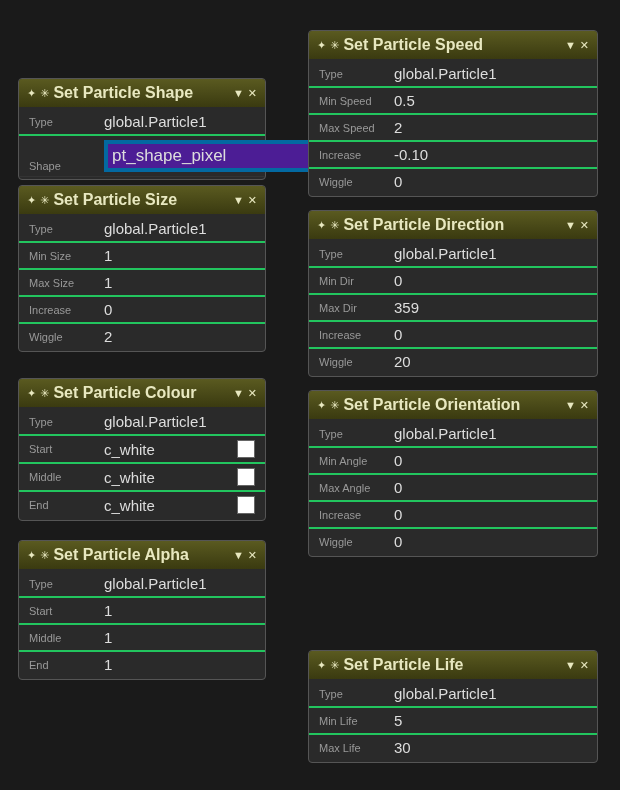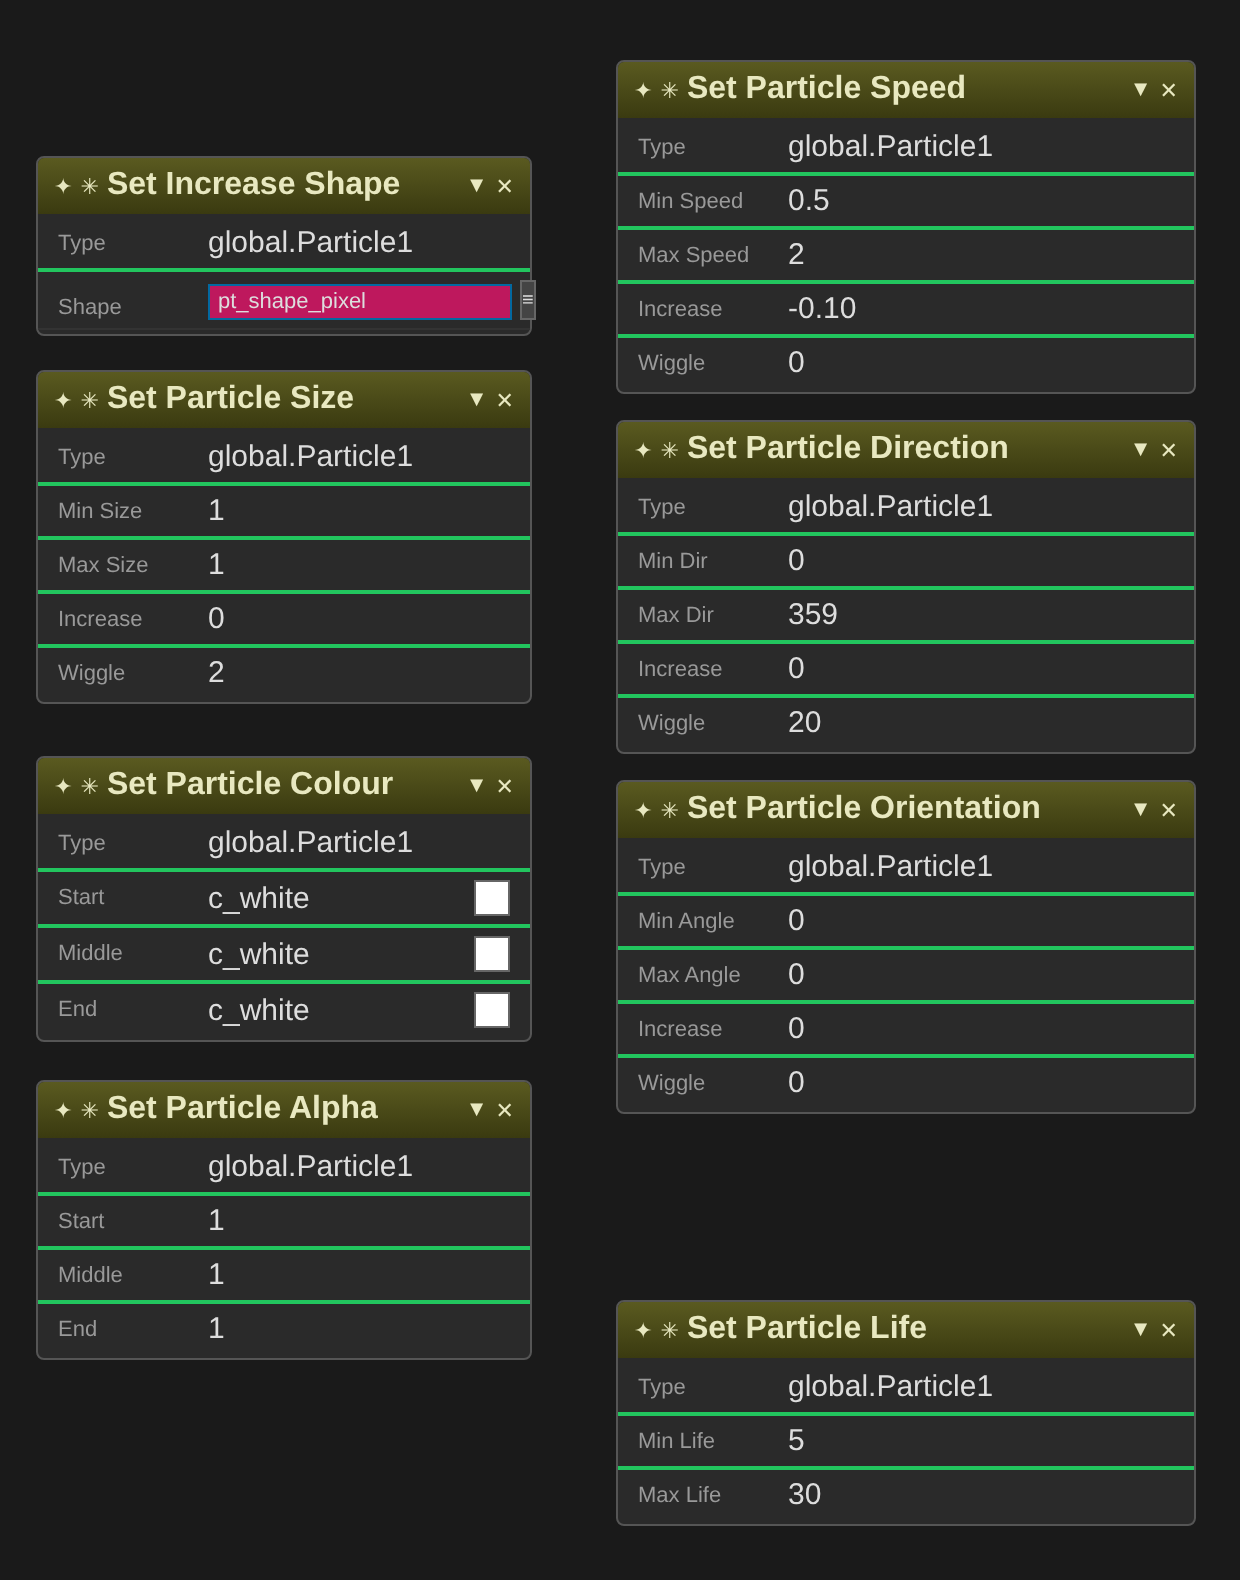--- a/index.html
+++ b/index.html
@@ -124,37 +124,37 @@
     }
 
     .shape-row {
       display: flex;
       align-items: flex-end;
       padding: 4px 10px;
       border-bottom: 1px solid #333;
     }
 
     .shape-input {
-      background: #be185d;
-      border: 1px solid #0369a1;
+      background: #4c1d95;
+      border: 4px solid #0369a1;
       color: #ddd;
-      font-size: 11px;
+      font-size: 17px;
       padding: 2px 4px;
       flex: 1;
     }
   </style>
 </head>
 <body>
 
 <div class="node-panel" style="left: 18px; top: 78px; width: 248px;">
   <div class="node-header">
     <div class="node-header-left">
       <span class="header-icon">✦</span>
       <span class="header-icon">✳</span>
-      <span class="node-title">Set Increase Shape</span>
+      <span class="node-title">Set Particle Shape</span>
     </div>
     <div class="header-controls">
       <span class="arrow-icon">▼</span>
       <span class="close-icon">✕</span>
     </div>
   </div>
   <div class="node-body">
     <div class="node-row">
       <span class="row-label">Type</span>
       <span class="row-value">global.Particle1</span>

